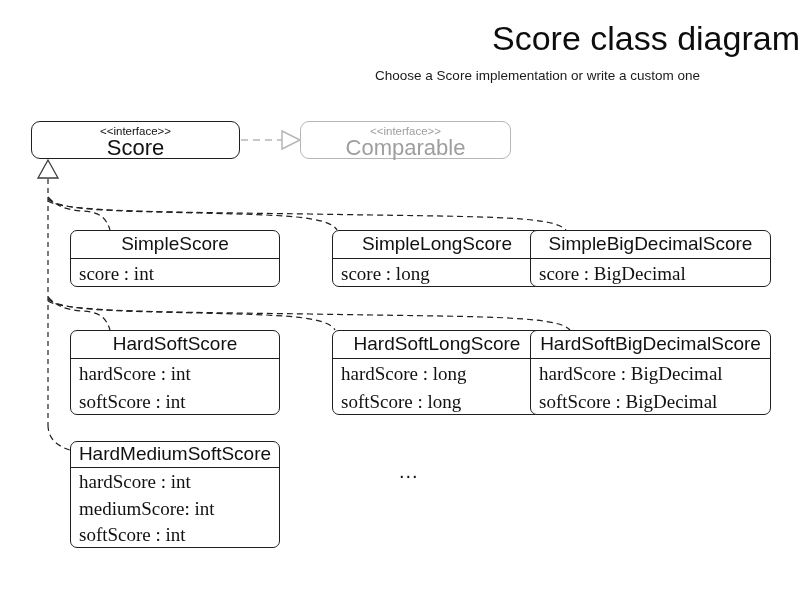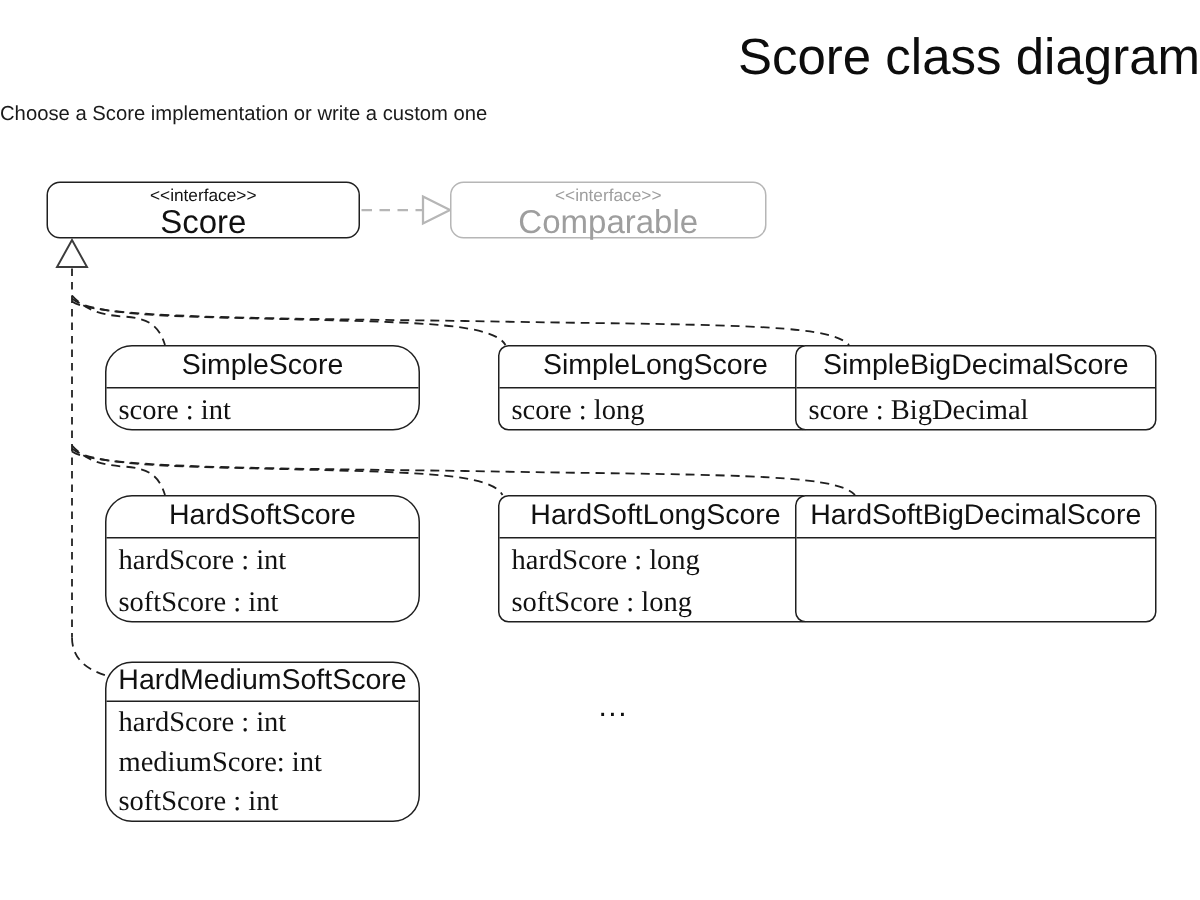--- a/index.html
+++ b/index.html
@@ -5,42 +5,42 @@
   html,body{margin:0;padding:0;background:#ffffff;}
   .canvas{
     position:relative;width:800px;height:600px;background:#ffffff;
     font-family:"Liberation Sans", sans-serif;color:#111;overflow:hidden;
   }
   .title{
     position:absolute;top:19px;left:0;width:800px;text-align:right;
     font-size:34px;line-height:38px;color:#0d0d0d;
   }
   .subtitle{
-    position:absolute;top:68px;left:0;width:700px;text-align:left;
+    position:absolute;top:68px;left:0;width:700px;text-align:right;
     font-size:13.5px;line-height:16px;color:#1a1a1a;
   }
   svg.connectors{position:absolute;top:0;left:0;z-index:0;}
   
   .iface{
     position:absolute;box-sizing:border-box;background:#fff;z-index:1;
     border:1.5px solid #1f1f1f;border-radius:9px;text-align:center;
   }
   .iface .stereo{font-size:11.5px;line-height:13px;padding-top:3px;}
   .iface .iname{font-size:22px;line-height:20px;}
   .iface-score{left:31px;top:121px;width:209px;height:38px;}
   .iface-comparable{
     left:300px;top:121px;width:211px;height:38px;
     border-color:#b6b6b6;color:#9e9e9e;
   }
   
   .cls{
     position:absolute;box-sizing:border-box;background:#fff;z-index:1;
     border:1.3px solid #1f1f1f;border-radius:7px;font-size:19px;
   }
-  .c1{left:70px;width:210px;border-radius:18px;}
+  .c1{left:70px;width:210px;}
   .c2{left:300px;width:210px;margin-left:32px;}
   .c3{left:530px;width:241px;}
   .r1{top:230px;height:57px;}
   .r2{top:330px;height:85px;}
   .r3{top:441px;height:107px;}
   .cname{
     height:27px;line-height:26px;text-align:center;
     border-bottom:1.3px solid #1f1f1f;white-space:nowrap;overflow:hidden;
   }
   .r3 .cname{height:25px;line-height:24px;}
@@ -123,20 +123,24 @@
   </div>
   <div class="cls c2 r2">
     <div class="cname">HardSoftLongScore</div>
     <div class="attrs">
       <div class="attr">hardScore : long</div>
       <div class="attr">softScore : long</div>
     </div>
   </div>
   <div class="cls c3 r2">
     <div class="cname">HardSoftBigDecimalScore</div>
+    <div class="attrs">
+      <div class="attr">hardScore : BigDecimal</div>
+      <div class="attr">softScore : BigDecimal</div>
+    </div>
   </div>
 
   <div class="cls c1 r3">
     <div class="cname">HardMediumSoftScore</div>
     <div class="attrs">
       <div class="attr">hardScore : int</div>
       <div class="attr">mediumScore: int</div>
       <div class="attr">softScore : int</div>
     </div>
   </div>

